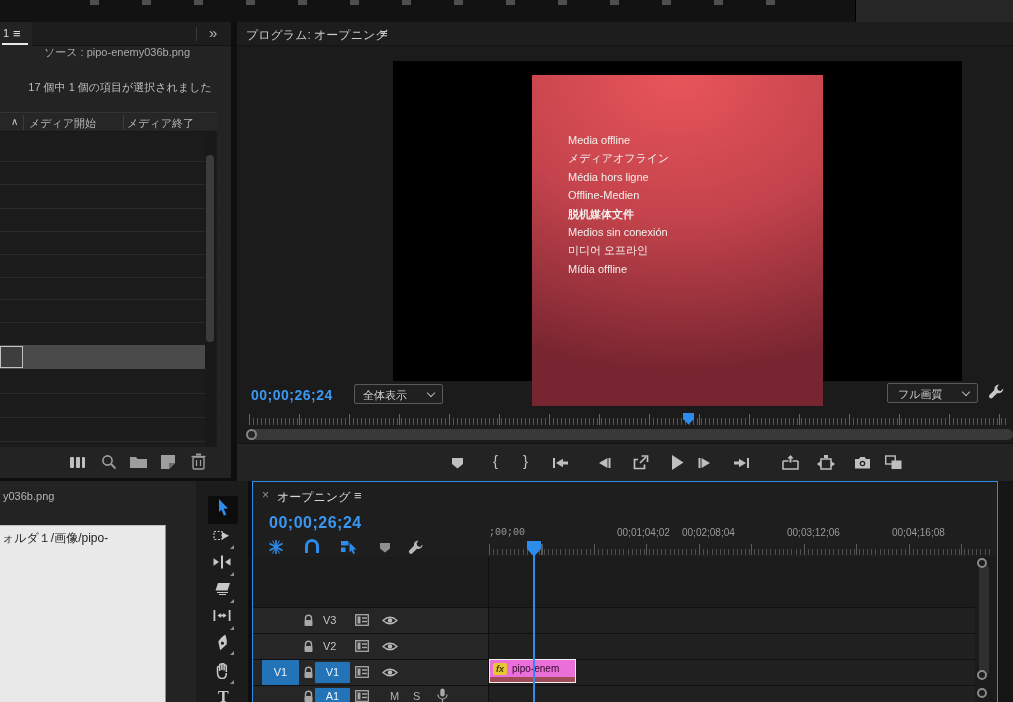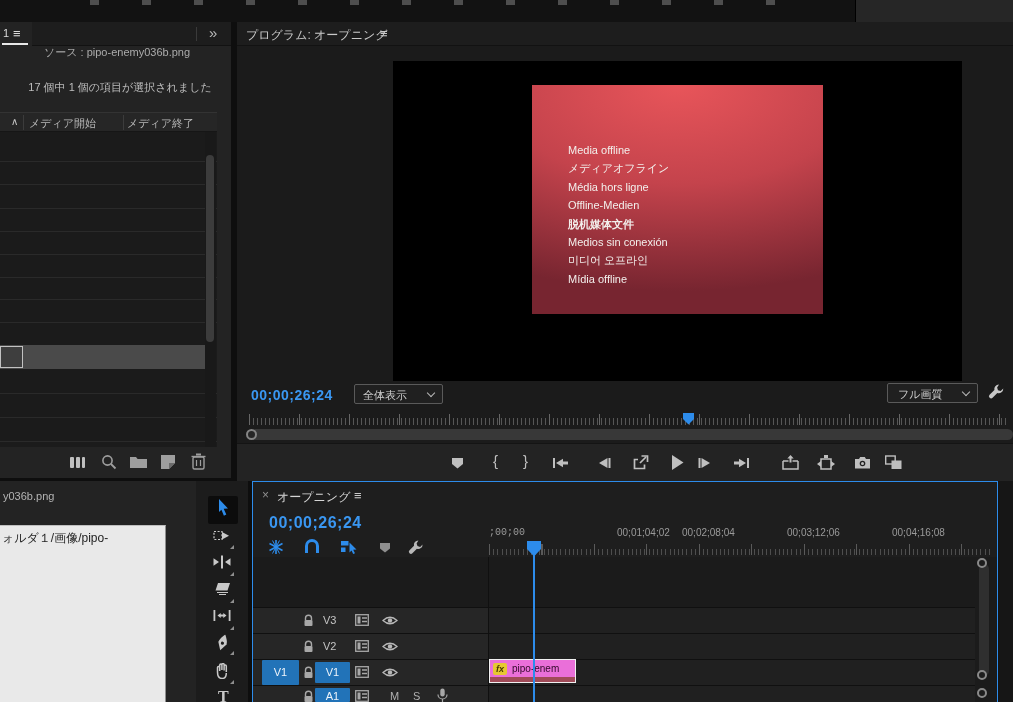--- a/index.html
+++ b/index.html
@@ -119,21 +119,21 @@
 <div class="ab" style="left:0;top:456px;width:231px;height:3px;background:#0e0e0e;top:478px;height:3px;"></div>
 
 <div class="ab" style="left:237px;top:22px;width:776px;height:459px;background:#1b1b1b;">
 
   <div class="ab" style="left:0;top:0;width:776px;height:24px;background:#1d1d1d;border-bottom:1px solid #121212;">
     <span class="ab txt" style="left:9px;top:5px;font-size:12px;color:#c9c9c9;">プログラム: オープニング</span>
     <span class="ab txt" style="left:143px;top:4px;font-size:13px;color:#c9c9c9;">≡</span>
   </div>
 
   <div class="ab" style="left:156px;top:39px;width:569px;height:320px;background:#000;">
-    <div class="ab" style="left:139px;top:24px;width:291px;height:229px;
+    <div class="ab" style="left:139px;top:14px;width:291px;height:331px;
                 background:radial-gradient(ellipse 130% 90% at 50% 0%, #e8555a 0%, #c4434c 48%, #772530 100%);">
       <div class="ab" style="left:36px;top:56px;">
         <div class="offline-line">Media offline</div>
         <div class="offline-line">メディアオフライン</div>
         <div class="offline-line">Média hors ligne</div>
         <div class="offline-line">Offline-Medien</div>
         <div class="offline-line" style="font-weight:bold;">脱机媒体文件</div>
         <div class="offline-line">Medios sin conexión</div>
         <div class="offline-line">미디어 오프라인</div>
         <div class="offline-line">Mídia offline</div>

